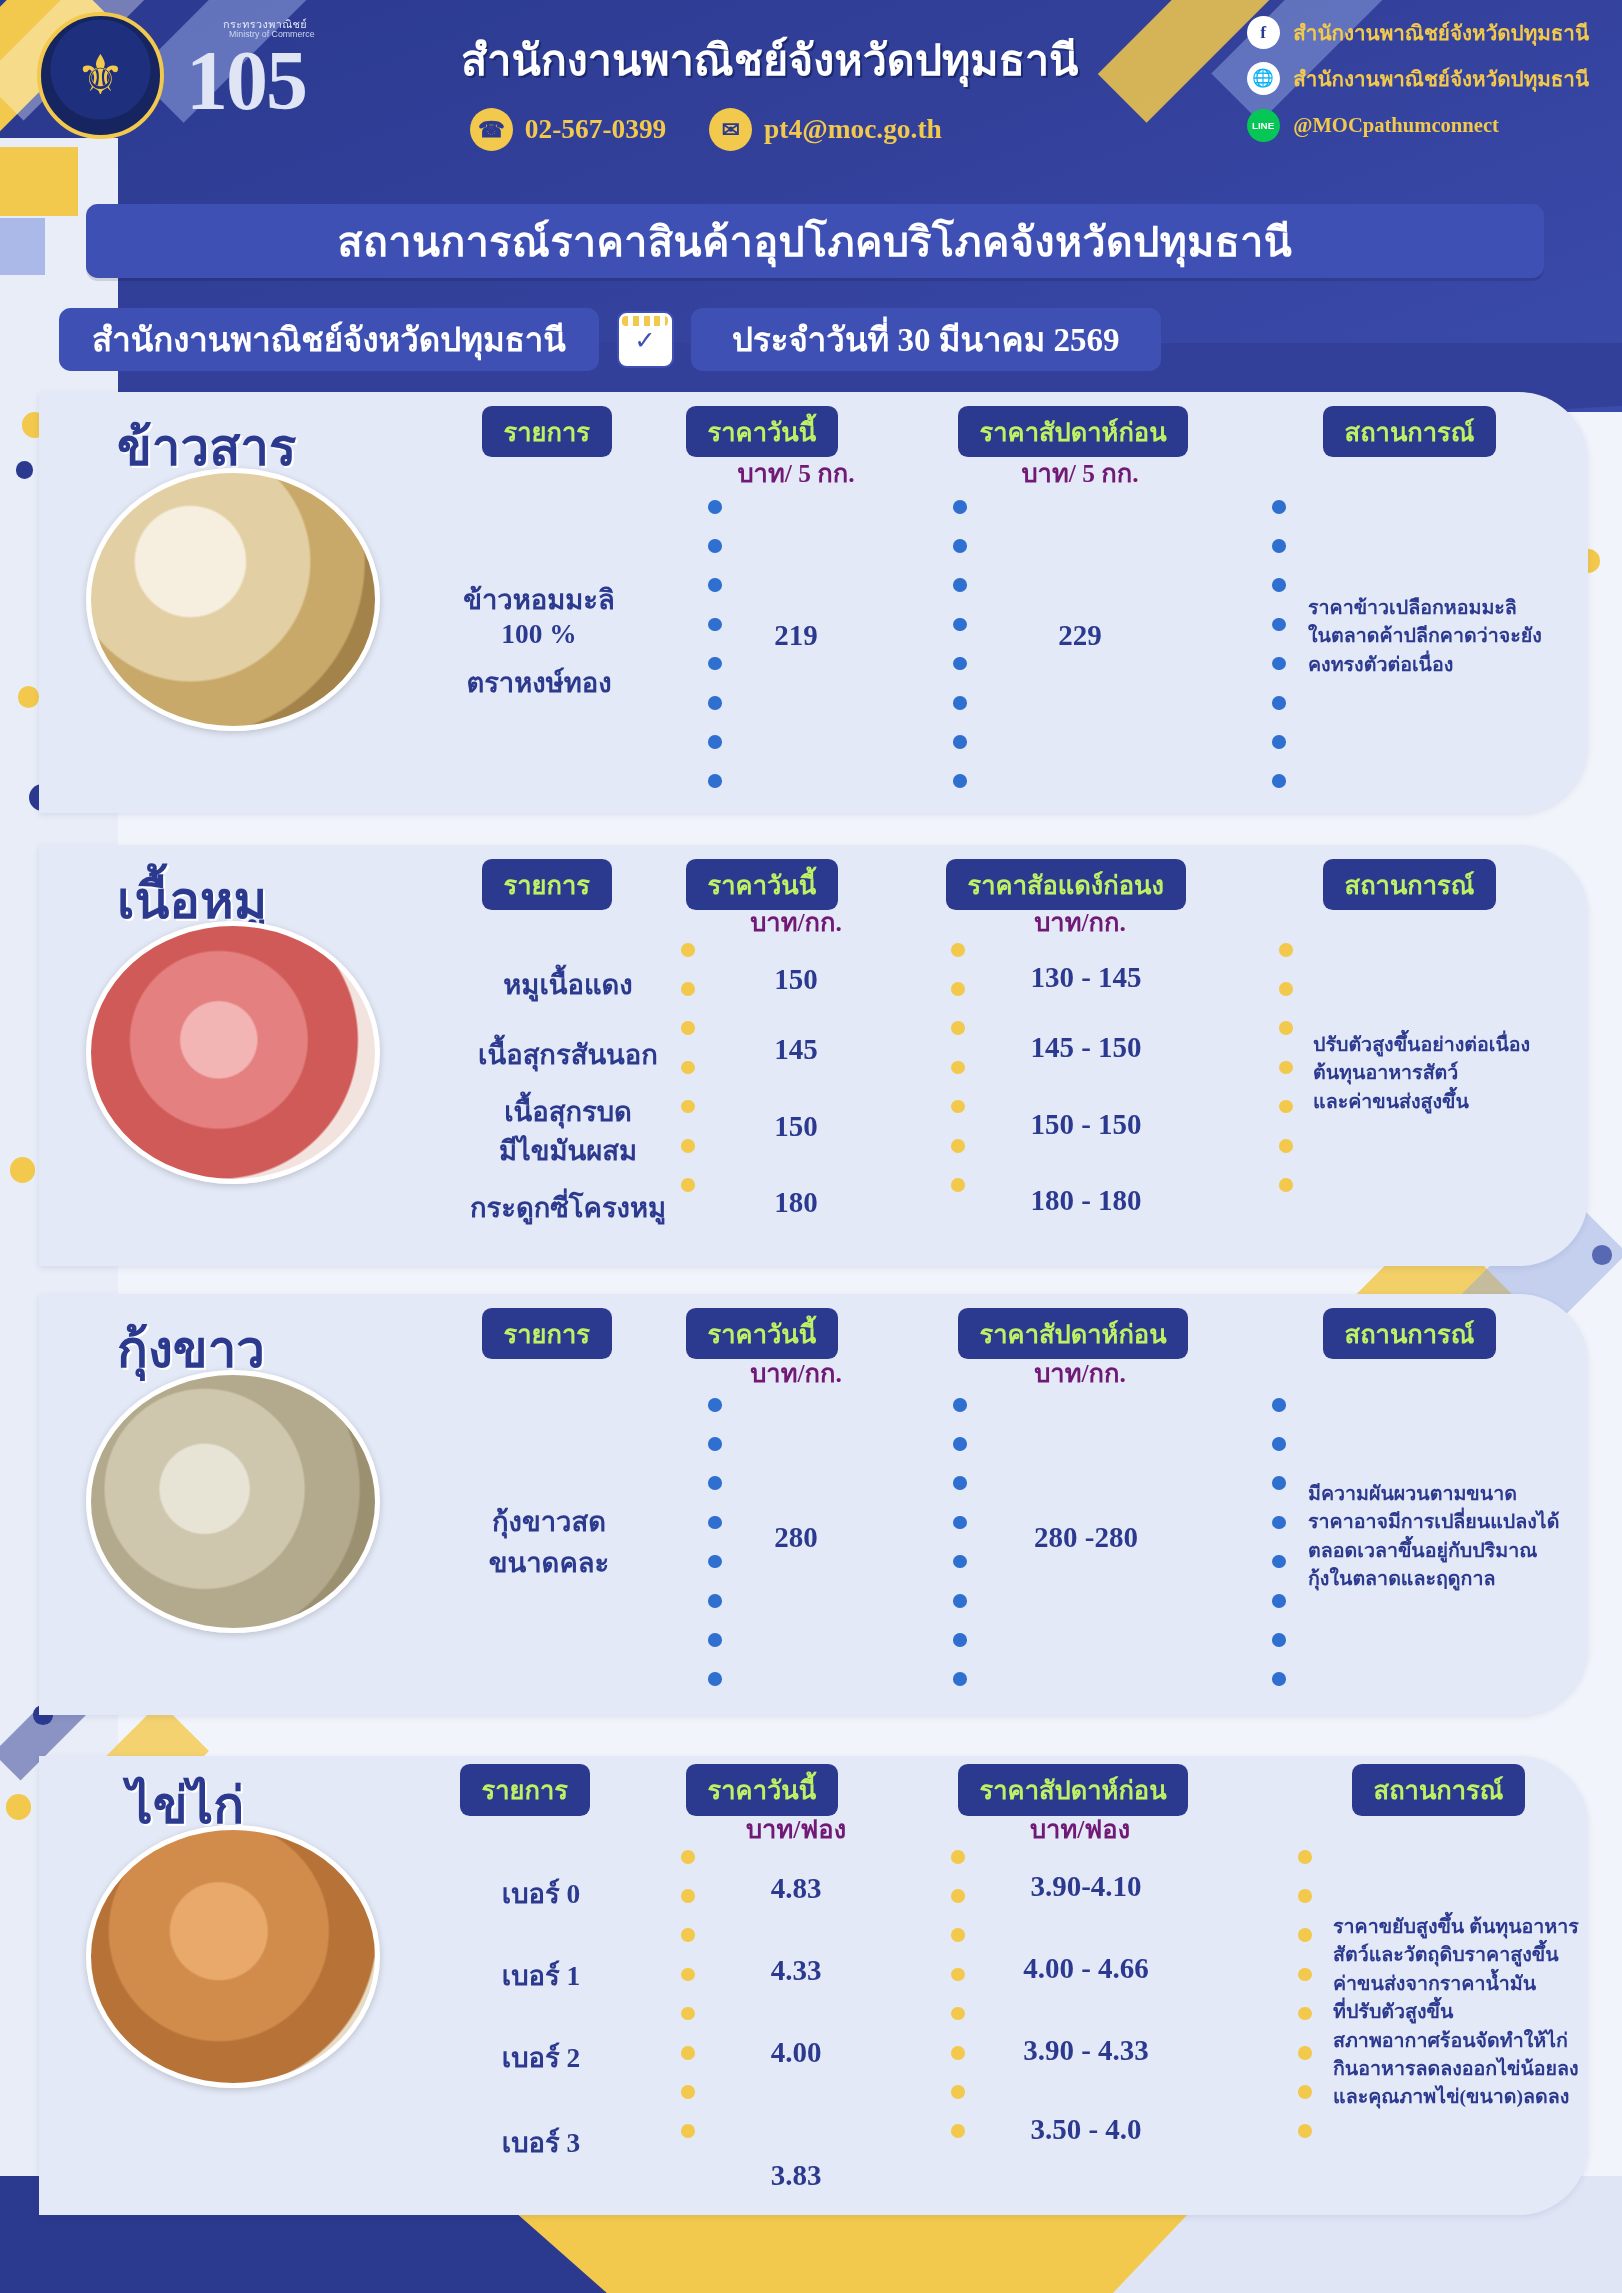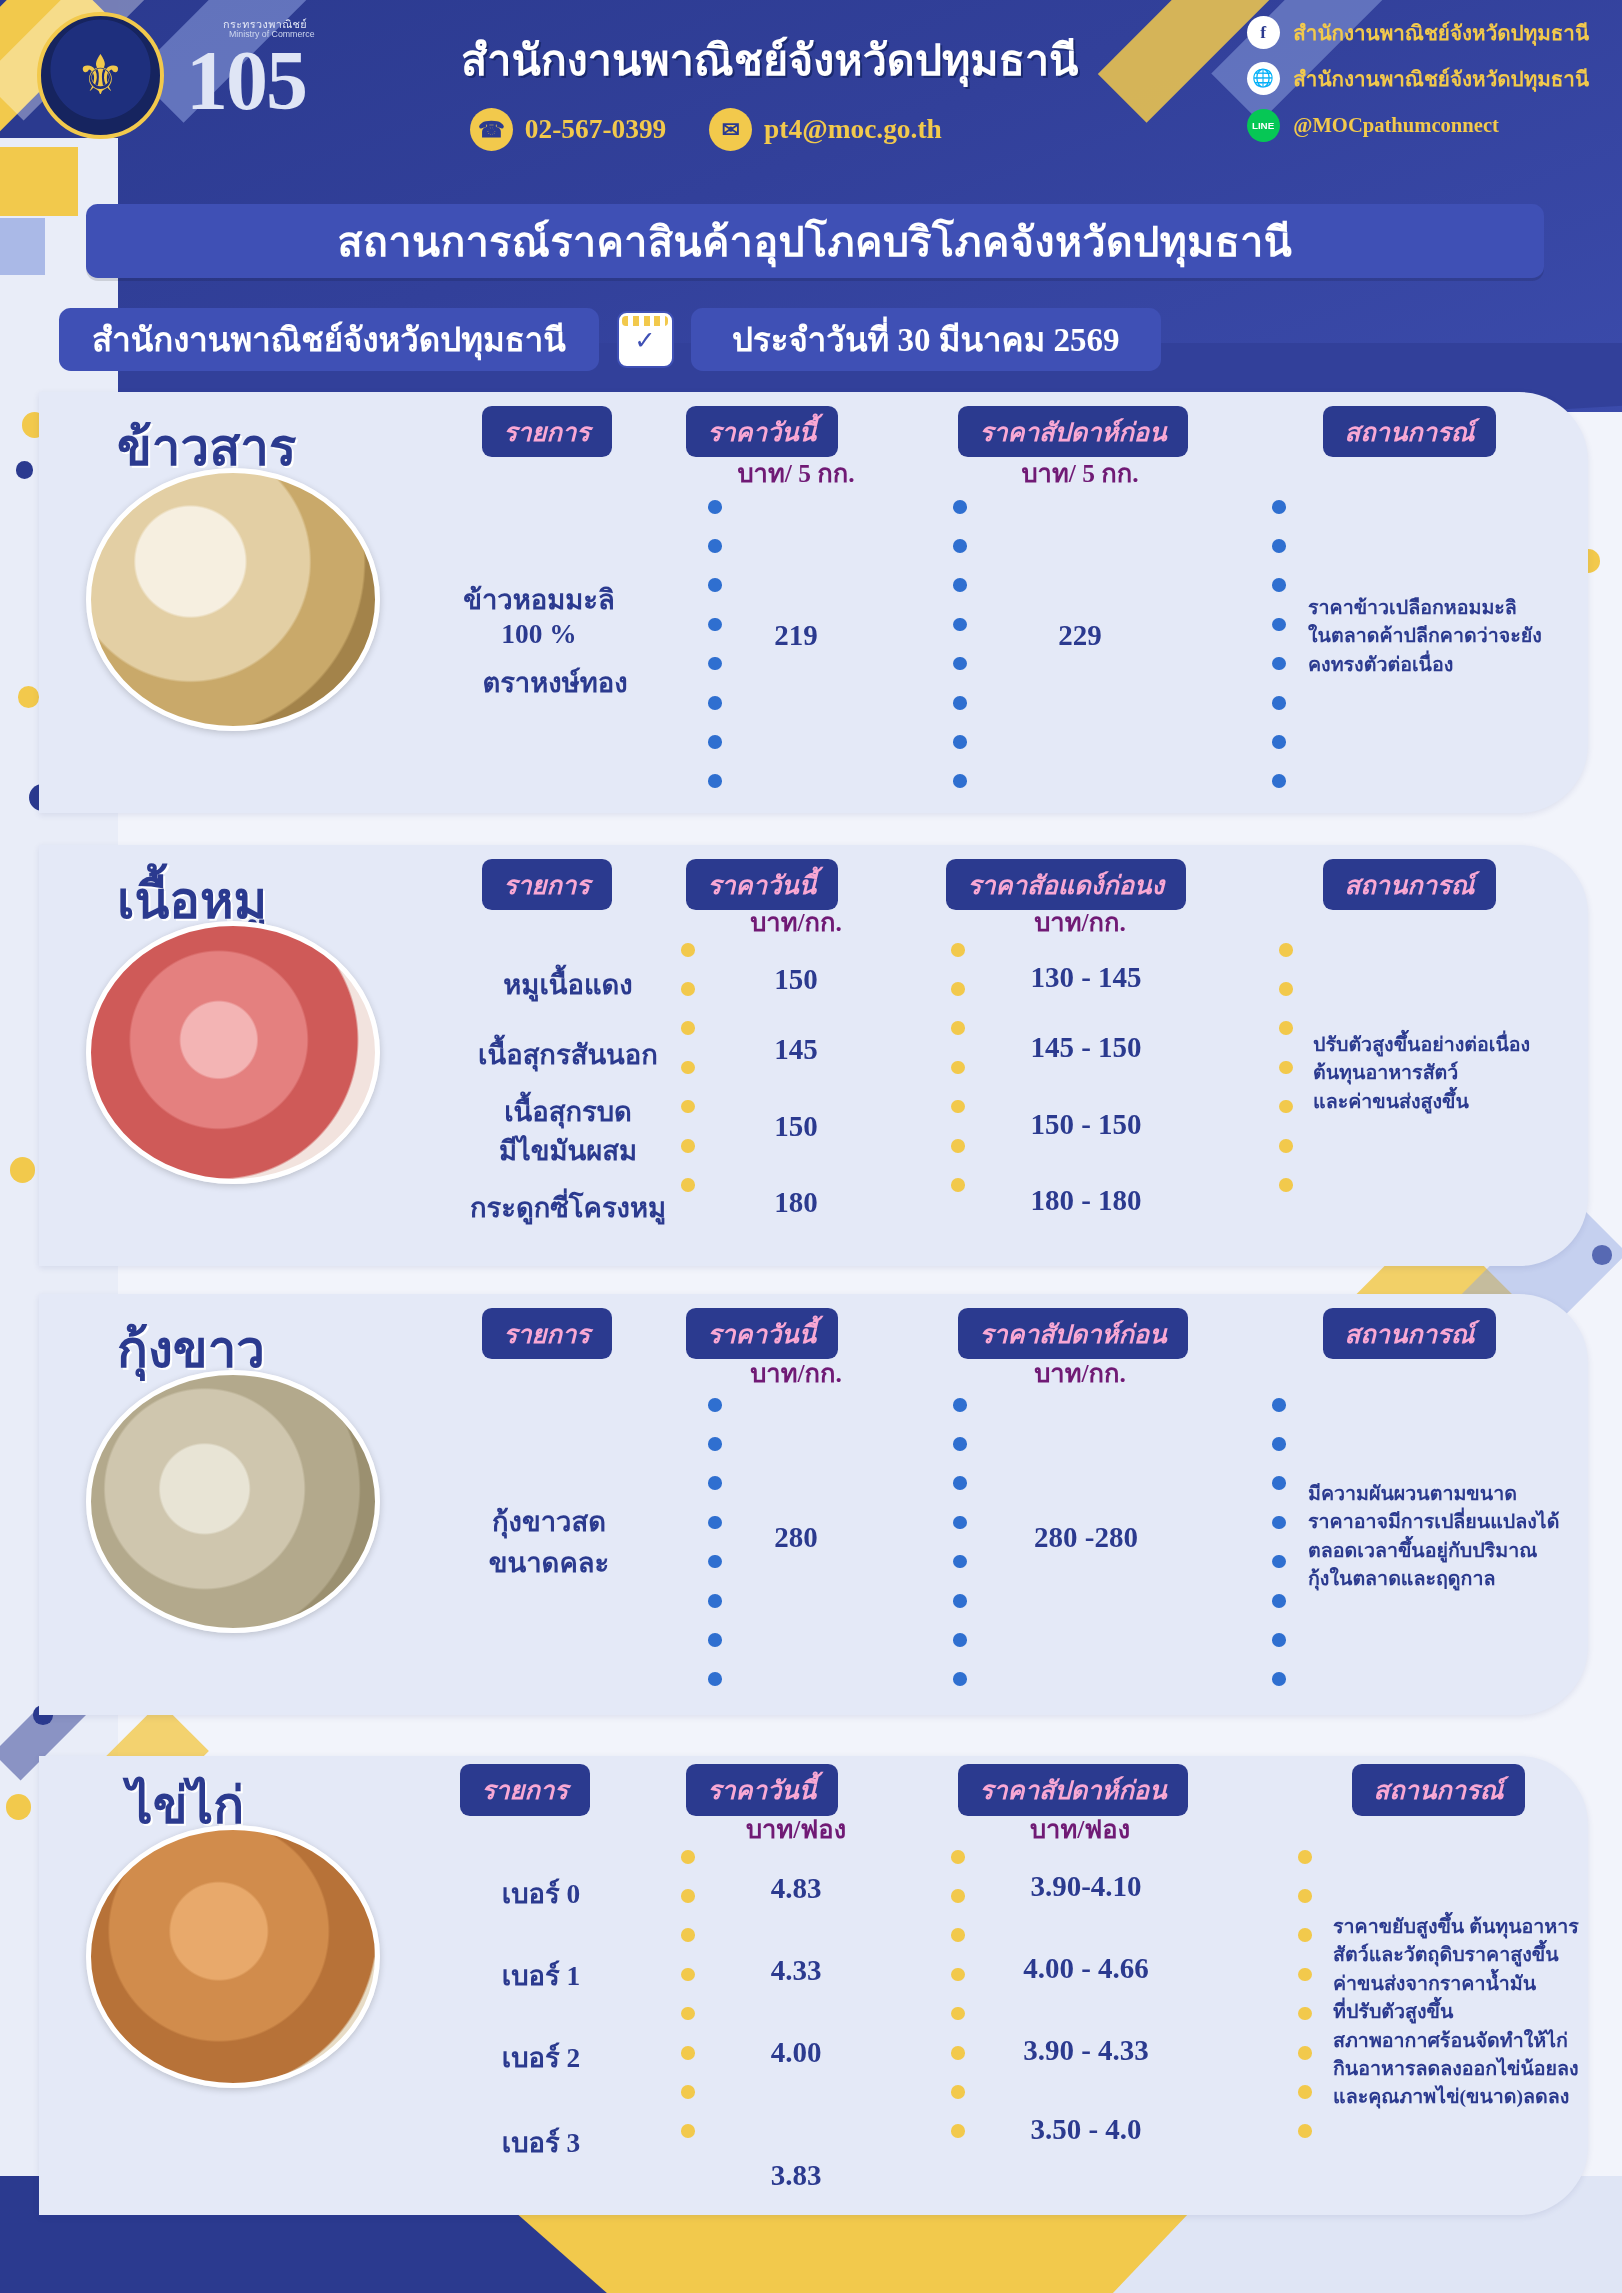--- a/index.html
+++ b/index.html
@@ -177,26 +177,26 @@
     box-shadow: 0 2px 7.8px rgba(0,0,0,.18);
     overflow: hidden;
   }
   .ph-rice  { background: radial-gradient(circle at 35% 35%, #f6efe0 0 22%, #e3cfa4 23% 48%, #c9a96a 49% 70%, #a3834a 71% 100%); }
   .ph-pork  { background: radial-gradient(circle at 45% 45%, #f3b4b4 0 18%, #e4807f 19% 42%, #cf5a58 43% 66%, #f2e3de 67% 100%); }
   .ph-shrimp{ background: radial-gradient(circle at 40% 45%, #e8e4d5 0 20%, #cfc6ae 21% 45%, #b3a98c 46% 70%, #9b9070 71% 100%); }
   .ph-egg   { background: radial-gradient(circle at 45% 40%, #e8a96b 0 22%, #d18c4c 23% 50%, #b77238 51% 72%, #e7dcc6 73% 100%); }
 
   .hdr-chip {
     position: absolute;
-    background: #2b3a8f; color: #f9a8d4;
+    background: #2b3a8f; color: #bef264;
     border-radius: 9.8px;
     font-family: "Liberation Serif", serif;
     font-weight: bold; font-size: 25.5px;
     display: flex; align-items: center; justify-content: center;
-    padding: 5.9px 21.6px; white-space: nowrap; font-style: italic;
+    padding: 5.9px 21.6px; white-space: nowrap;
   }
   .sub-unit {
     position: absolute;
     font-family: "Liberation Serif", serif;
     font-size: 25.5px; font-weight: bold; color: #701a75;
     text-align: center; white-space: nowrap;
   }
   .cell {
     position: absolute;
     font-family: "Liberation Serif", serif;
@@ -357,21 +357,21 @@
         <i></i>
         <i></i>
         <i></i>
         <i></i>
         <i></i>
         <i></i>
       </div>
 
     <div class="cell item ctr" style="left:500px; top:186px;">ข้าวหอมมะลิ</div>
     <div class="cell item ctr" style="left:500px; top:227px;">100 %</div>
-    <div class="cell item ctr" style="left:500px; top:269px;margin-left:16px;">ตราหงษ์ทอง</div>
+    <div class="cell item ctr" style="left:500px; top:269px;">ตราหงษ์ทอง</div>
 
     <div class="cell num ctr" style="left:757px; top:227px;">219</div>
     <div class="cell num ctr" style="left:1041px; top:227px;">229</div>
 
     <div class="note" style="left:1269px; top:202px; width:265px;">
       <div>ราคาข้าวเปลือกหอมมะลิ</div>
       <div>ในตลาดค้าปลีกคาดว่าจะยัง</div>
       <div>คงทรงตัวต่อเนื่อง</div>
     </div>
   </div>

